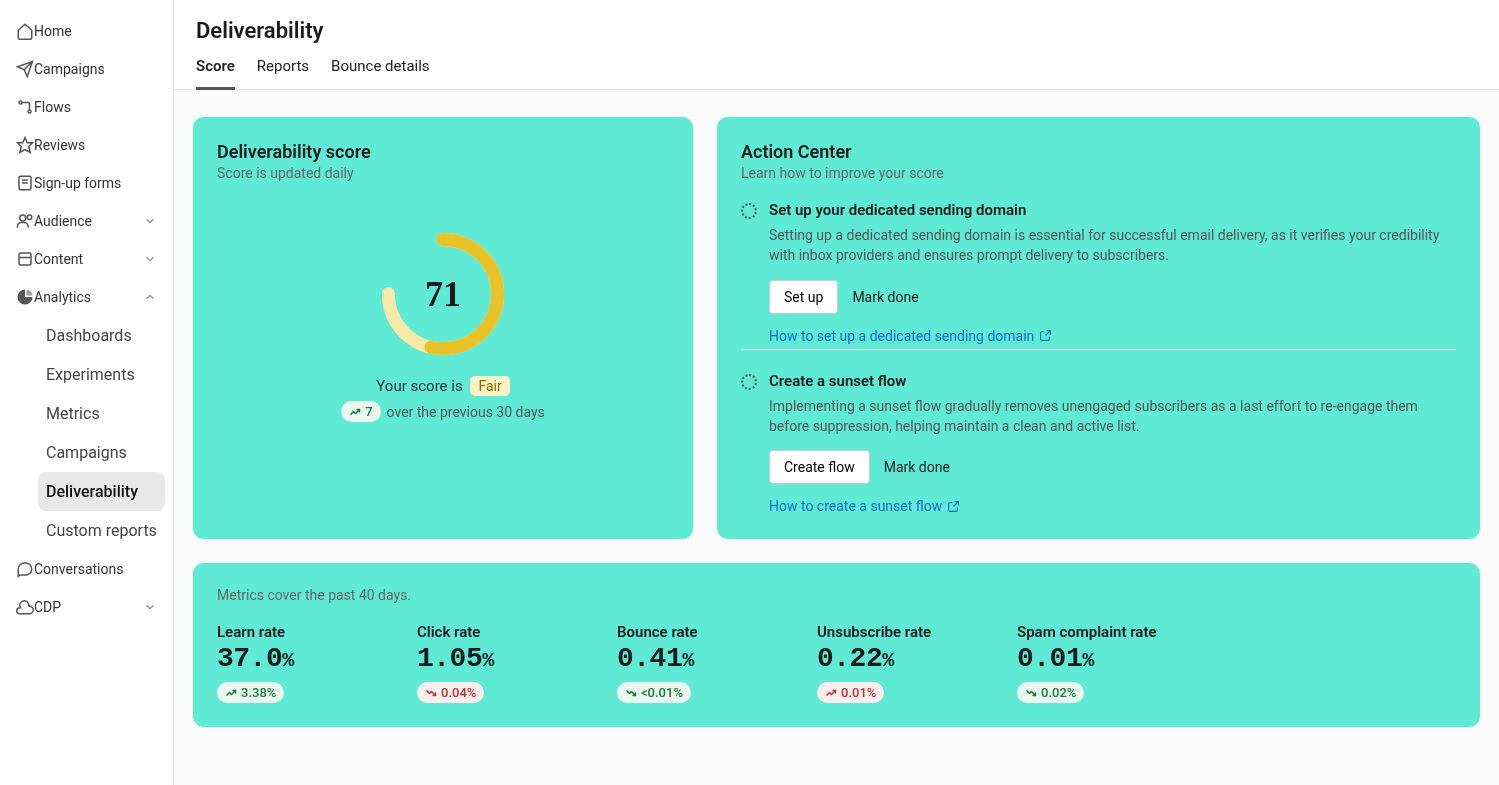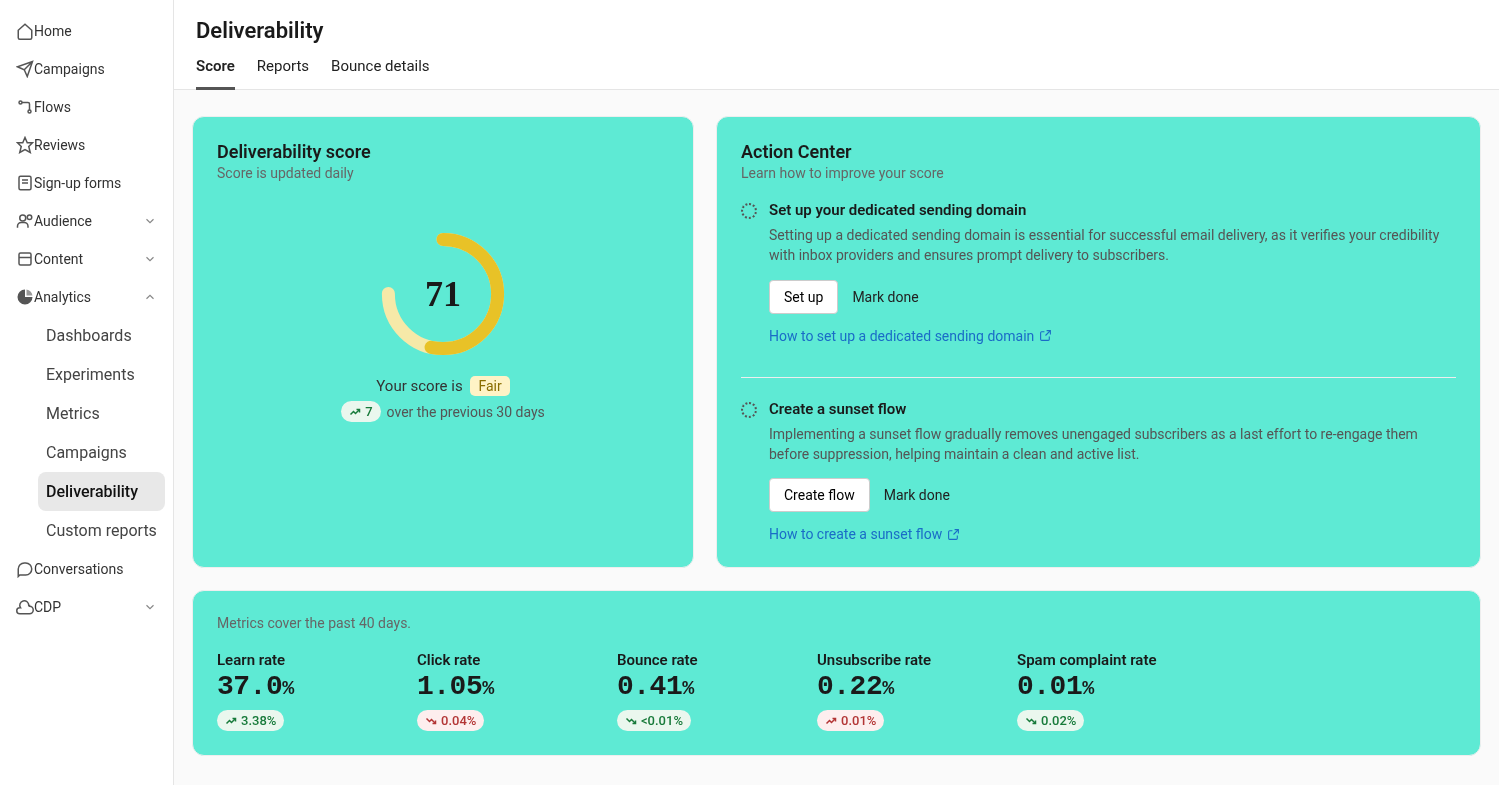--- a/index.html
+++ b/index.html
@@ -29,21 +29,21 @@
 .gauge-wrap { display: flex; flex-direction: column; align-items: center; padding: 48px 0 20px; }
 .gauge { position: relative; width: 130px; height: 130px; }
 .gauge svg { width: 130px; height: 130px; transform: rotate(-90deg); }
 .gauge-value { position: absolute; top: 50%; left: 50%; transform: translate(-50%, -50%); font-size: 36px; font-weight: 600; font-family: Liberation Serif, serif; }
 .score-label { margin-top: 18px; font-size: 15px; color: #333; }
 .badge-fair { background: #fff3c6; color: #8a6d00; padding: 2px 8px; border-radius: 5px; font-size: 14px; margin-left: 4px; }
 .trend-line { margin-top: 6px; display: flex; align-items: center; gap: 6px; font-size: 14px; color: #555; }
 .pill { display: inline-flex; align-items: center; gap: 4px; background: #eaf7ee; color: #177a3a; padding: 3px 8px; border-radius: 12px; font-size: 13px; font-weight: 500; }
 .pill.down { background: #fdeeee; color: #b23434; }
 .action-item { display: flex; gap: 12px; padding-top: 20px; }
-.action-item + .action-item { margin-top: 32px; border-top: 1px solid #eee; padding-top: 22px; }
+.action-item + .action-item { margin-top: 4px; border-top: 1px solid #eee; padding-top: 22px; }
 .dotted-circle { width: 16px; height: 16px; border: 2px dotted #555; border-radius: 50%; flex-shrink: 0; margin-top: 2px; }
 .action-body h3 { font-size: 15px; font-weight: 600; margin-bottom: 6px; }
 .action-body p { font-size: 14px; color: #555; line-height: 1.45; }
 .action-btns { margin-top: 14px; display: flex; gap: 14px; align-items: center; }
 .btn { border: 1px solid #ccc; background: #fff; padding: 8px 14px; border-radius: 4px; font-size: 14px; cursor: pointer; font-family: inherit; }
 .btn-ghost { border: none; background: none; cursor: pointer; font-size: 14px; color: #222; font-family: inherit; }
 .help-link { display: inline-flex; align-items: center; gap: 5px; margin-top: 14px; font-size: 14px; color: #1a6cc7; cursor: pointer; text-decoration: none; }
 .metrics-grid { display: flex; gap: 40px; margin-top: 20px; flex-wrap: wrap; }
 .metric { min-width: 160px; }
 .metric-label { font-size: 15px; font-weight: 600; margin-bottom: 2px; }

